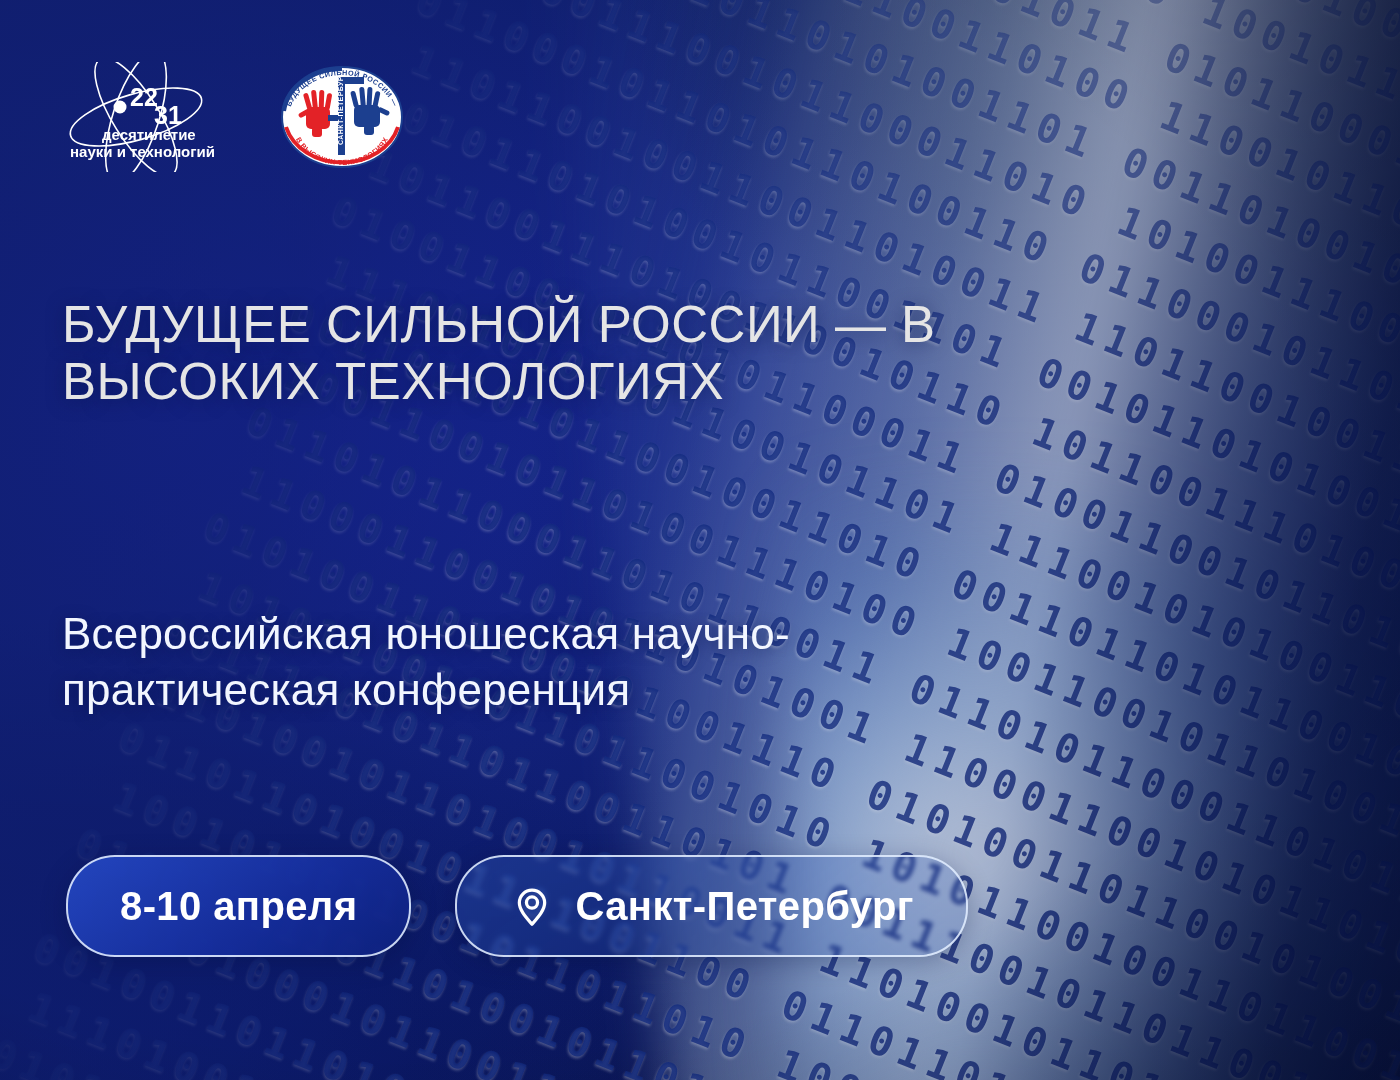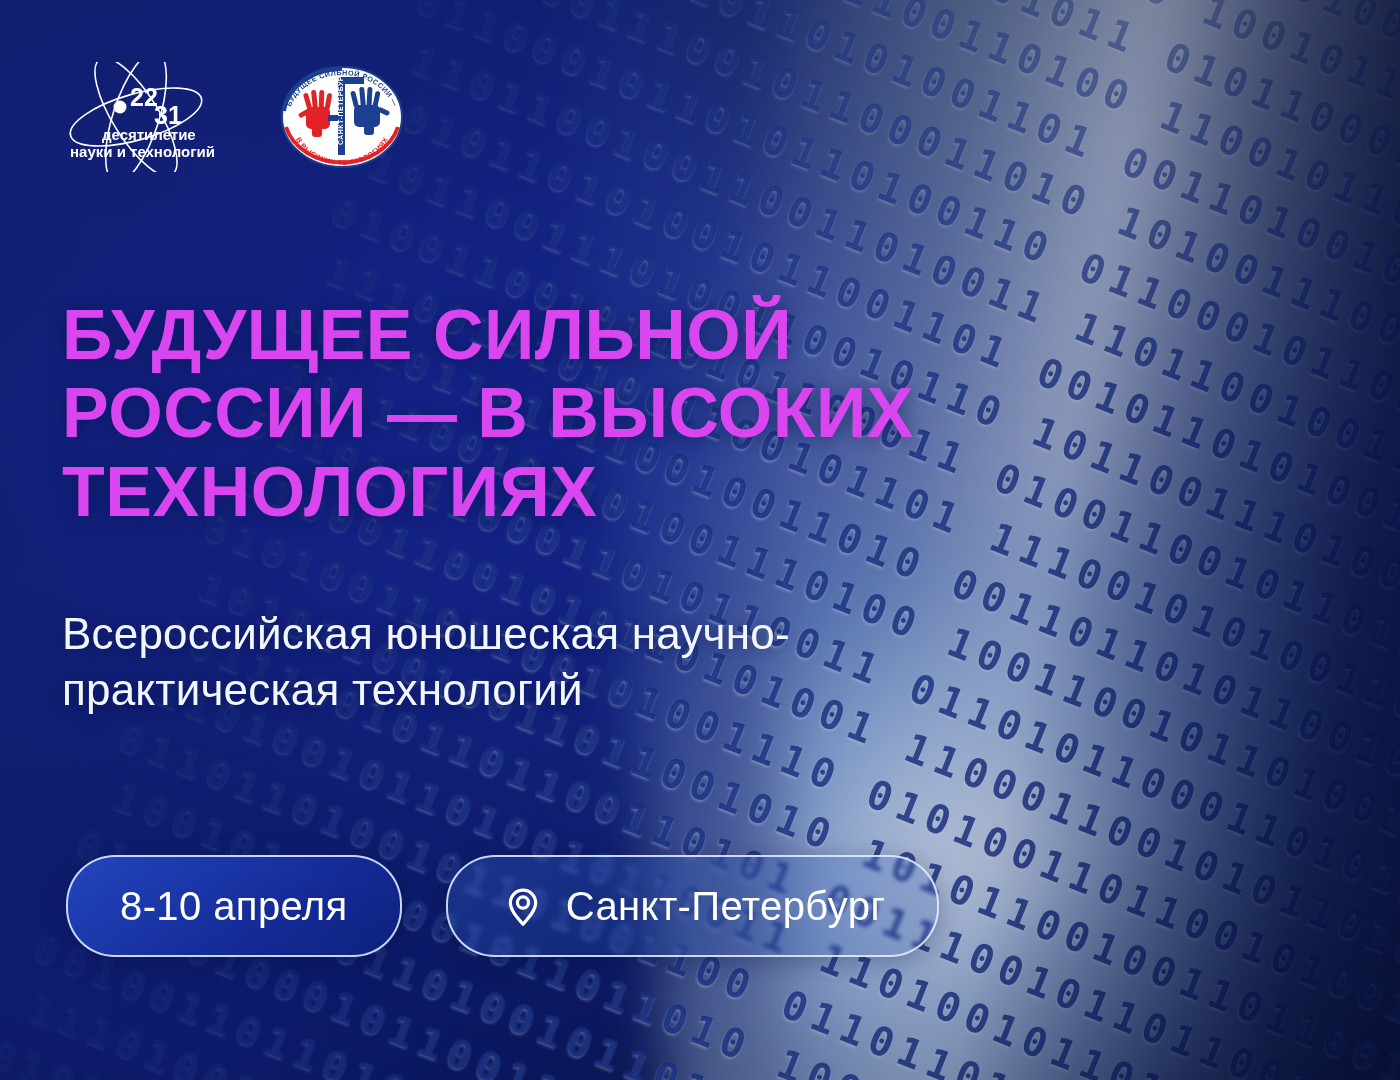--- a/index.html
+++ b/index.html
@@ -145,24 +145,24 @@
   .logo-decade { width: 170px; height: 110px; display: block; }
   .logo-emblem { width: 140px; height: 104px; display: block; }
 
   
   .headline {
     position: absolute;
     left: 62px;
     top: 296px;
     width: 980px;
     margin: 0;
-    color: #d946ef;
-    font-size: 70px;
+    color: #e5e5e5;
+    font-size: 51px;
     line-height: 1.12;
-    font-weight: 700;
+    font-weight: 400;
     letter-spacing: 0.5px;
     text-transform: uppercase;
     text-shadow: 0 2px 18px rgba(4,16,70,0.55);
   }
 
   .subtitle {
     position: absolute;
     left: 62px;
     top: 606px;
     width: 790px;
@@ -187,21 +187,21 @@
   .pill {
     display: flex;
     align-items: center;
     gap: 20px;
     height: 98px;
     padding: 0 52px;
     border-radius: 49px;
     border: 2px solid rgba(226,238,255,0.88);
     color: #ffffff;
     font-size: 40px;
-    font-weight: 400;
+    font-weight: 700;
     letter-spacing: 0.4px;
     white-space: nowrap;
     backdrop-filter: blur(2px);
     box-shadow: 0 6px 26px rgba(3,14,60,0.30);
     justify-content: flex-end;
   }
   .pill-date {
     background: linear-gradient(145deg, rgba(37,73,197,0.92) 0%, rgba(21,45,156,0.92) 60%, rgba(14,33,126,0.92) 100%);
   }
   .pill-place {
@@ -310,21 +310,21 @@
         </text>
         <text fill="#e32227" font-family="'Liberation Sans',sans-serif" font-size="7.2" font-weight="700" letter-spacing="0.5">
           <textPath href="#arcBottom" startOffset="50%" text-anchor="middle">В ВЫСОКИХ ТЕХНОЛОГИЯХ</textPath>
         </text>
       </svg>
 
     </div>
 
     <h1 class="headline">Будущее сильной России — в высоких технологиях</h1>
 
-    <p class="subtitle">Всероссийская юношеская научно-практическая технологий</p>
+    <p class="subtitle">Всероссийская юношеская научно-практическая конференция</p>
 
     <div class="pill-row">
 
       <div class="pill pill-date">
         <span>8-10 апреля</span>
       </div>
 
       <div class="pill pill-place">
         <svg class="pin-icon" viewBox="0 0 24 24" fill="none" stroke="#ffffff" stroke-width="1.7" stroke-linecap="round" stroke-linejoin="round" aria-hidden="true">
           <path d="M12 21.5c3.6-4.2 6.6-7.6 6.6-11.2A6.6 6.6 0 0 0 12 3.7a6.6 6.6 0 0 0-6.6 6.6c0 3.6 3 7 6.6 11.2Z"></path>

